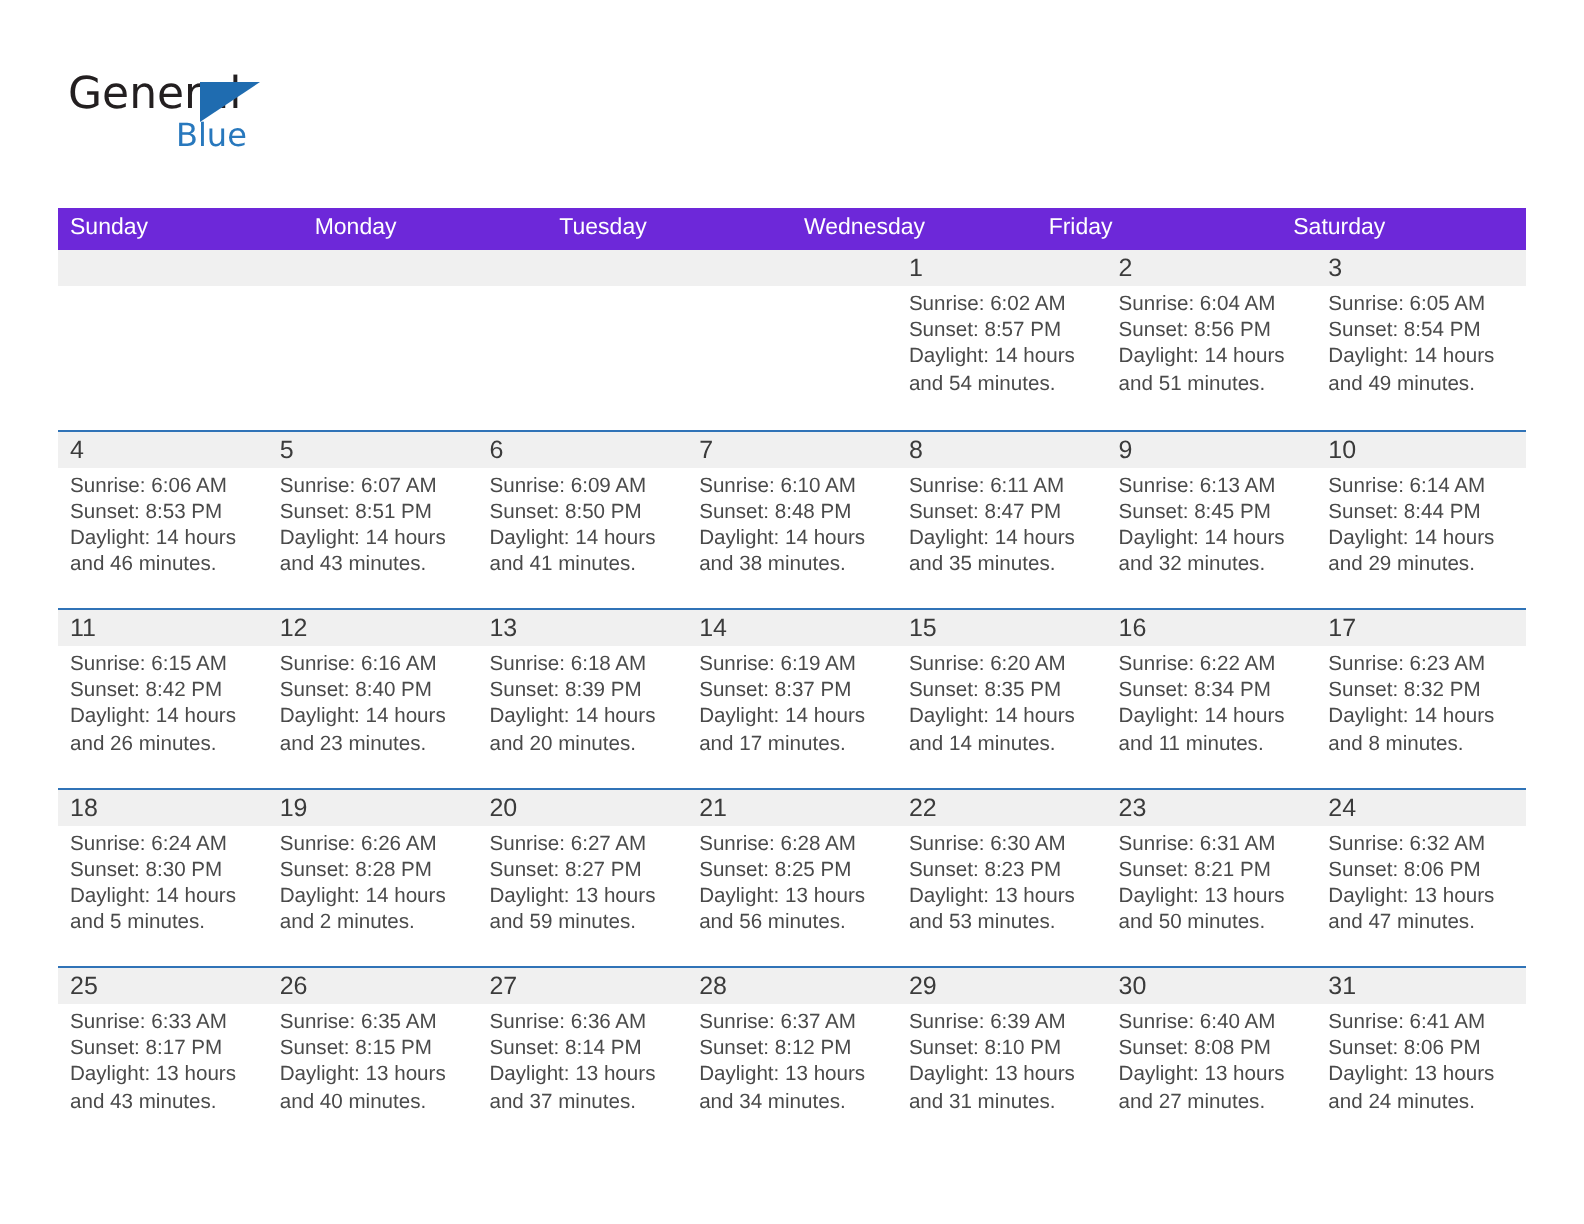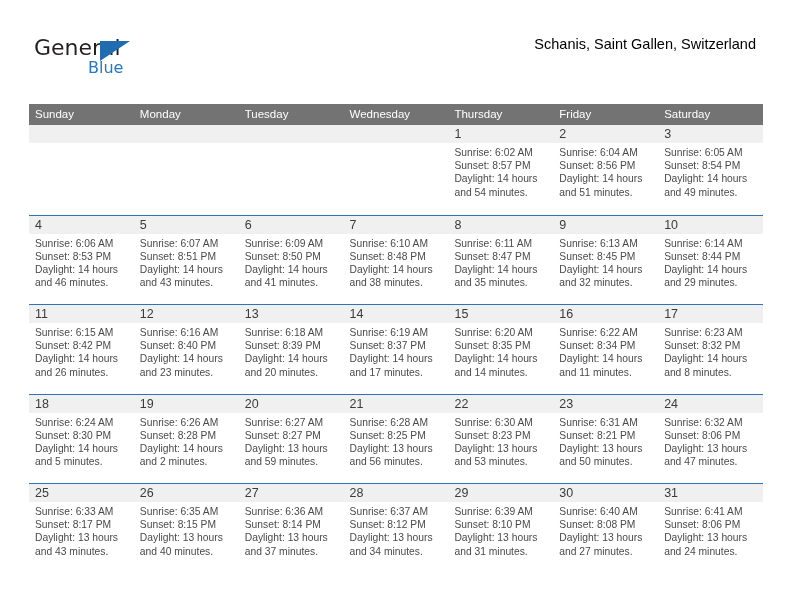--- a/index.html
+++ b/index.html
@@ -93,21 +93,21 @@
   .calendar {
     position: absolute;
     left: 29px;
     top: 104px;
     width: 734px;
   }
   .dow-row {
     display: flex;
     width: 734px;
     height: 21px;
-    background: #737373;
+    background: #6d28d9;
   }
   .dow-cell {
     flex: 1 1 0;
     color: #ffffff;
     font-size: 11.5px;
     line-height: 21px;
     padding-left: 6px;
     box-sizing: border-box;
     white-space: nowrap;
   }
@@ -158,31 +158,29 @@
 
 <div class="page">
 
   <div class="header">
     <div class="logo">
       <span class="logo-general">General</span>
       <span class="logo-triangle"></span>
       <span class="logo-blue">Blue</span>
     </div>
     <div class="title-block">
-      <div class="cal-subtitle">Schanis, Saint Gallen, Switzerland</div>
     </div>
   </div>
 
   <div class="calendar">
     <div class="dow-row" id="dow-row">
         <div class="dow-cell">Sunday</div>
         <div class="dow-cell">Monday</div>
         <div class="dow-cell">Tuesday</div>
         <div class="dow-cell">Wednesday</div>
-        <div class="dow-cell">Thursday</div>
         <div class="dow-cell">Friday</div>
         <div class="dow-cell">Saturday</div>
       </div>
     <div id="weeks-container">
         <div class="week-row first">
           <div class="day-cell">
             <div class="day-num-band empty">
               <span class="day-num"></span>
             </div>
             <div class="day-body"></div>

